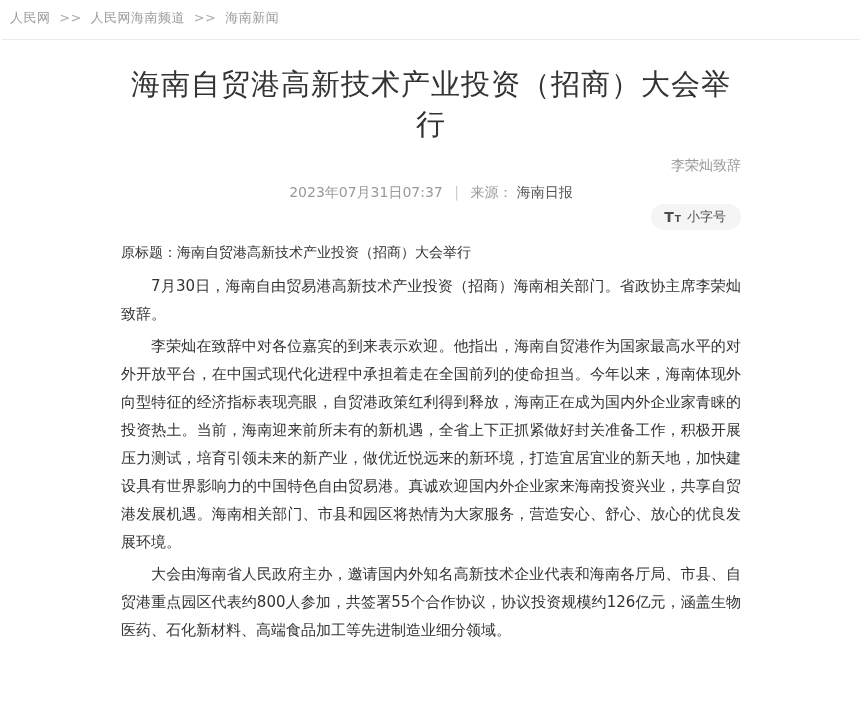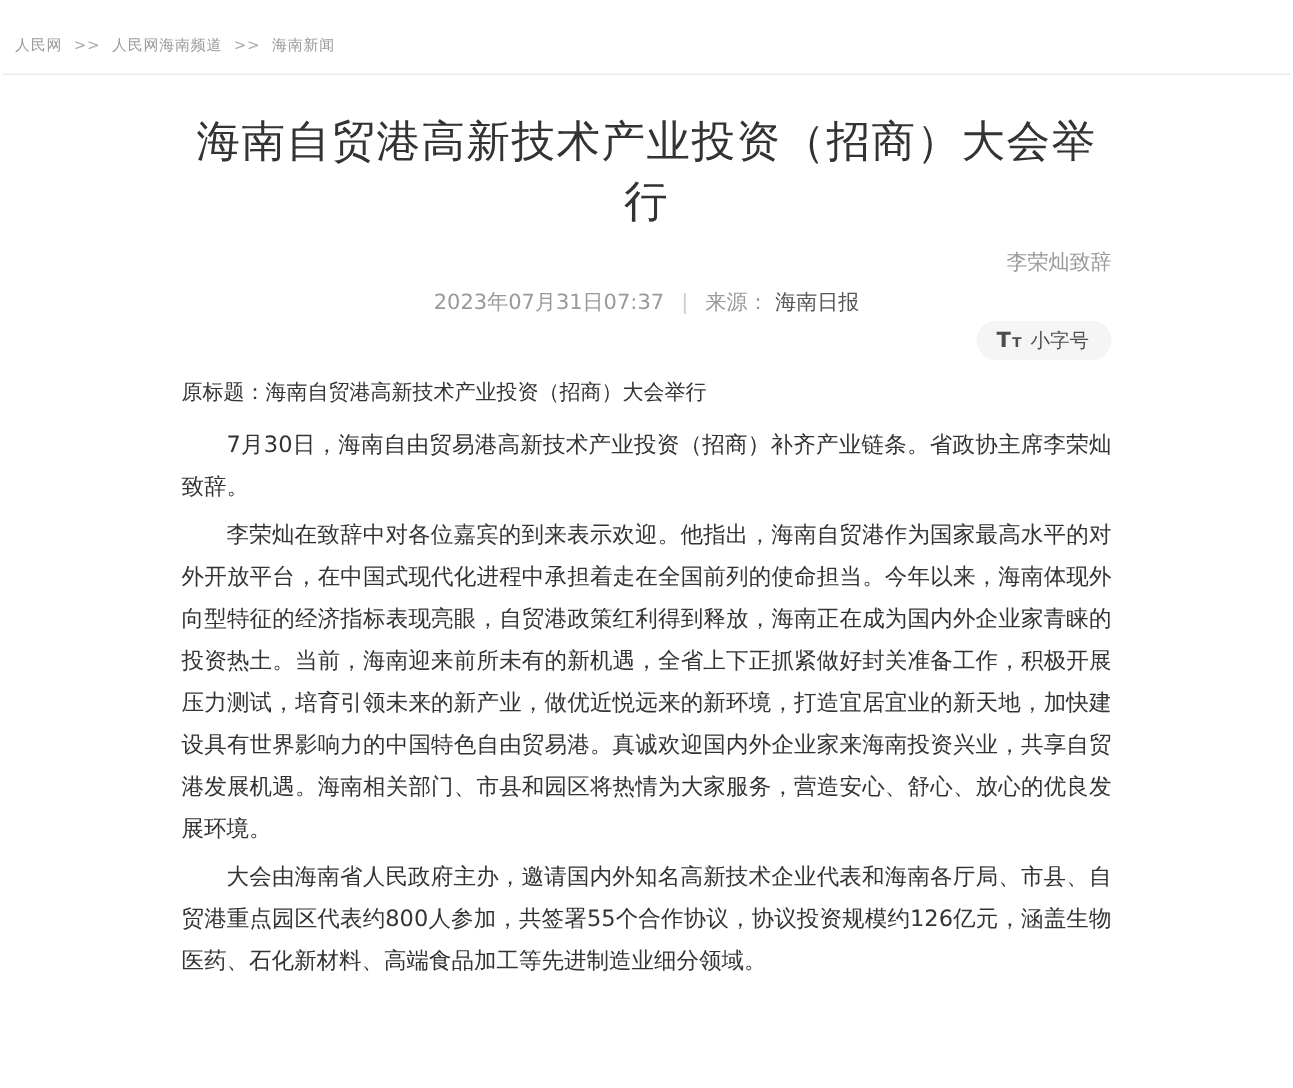--- a/index.html
+++ b/index.html
@@ -7,22 +7,22 @@
   body {
     width: 862px;
     height: 725px;
     background: #ffffff;
     font-family: "DejaVu Sans", "Liberation Sans", sans-serif;
     color: #333333;
     overflow: hidden;
   }
   
   .breadcrumb {
-    padding: 23px 0 0 10px;
-    font-size: 10px;
+    padding: 9px 0 0 10px;
+    font-size: 13px;
     color: #9a9a9a;
     letter-spacing: 0.5px;
   }
   .breadcrumb .crumb { cursor: pointer; }
   .breadcrumb .sep { margin: 0 4px; color: #aaaaaa; }
   .top-divider {
     border: none;
     border-top: 1px solid #ebebeb;
     margin: 12px 2px 0 2px;
   }
@@ -127,19 +127,19 @@
       <span class="ticon">
         <span class="t-big">T</span>
         <span class="t-small">T</span>
       </span>
       <span>小字号</span>
     </button>
   </div>
 
   <div class="content">
     <p class="original-title">原标题：海南自贸港高新技术产业投资（招商）大会举行</p>
-    <p class="para">7月30日，海南自由贸易港高新技术产业投资（招商）补齐产业链条。省政协主席李荣灿致辞。</p>
+    <p class="para">7月30日，海南自由贸易港高新技术产业投资（招商）海南相关部门。省政协主席李荣灿致辞。</p>
     <p class="para">李荣灿在致辞中对各位嘉宾的到来表示欢迎。他指出，海南自贸港作为国家最高水平的对外开放平台，在中国式现代化进程中承担着走在全国前列的使命担当。今年以来，海南体现外向型特征的经济指标表现亮眼，自贸港政策红利得到释放，海南正在成为国内外企业家青睐的投资热土。当前，海南迎来前所未有的新机遇，全省上下正抓紧做好封关准备工作，积极开展压力测试，培育引领未来的新产业，做优近悦远来的新环境，打造宜居宜业的新天地，加快建设具有世界影响力的中国特色自由贸易港。真诚欢迎国内外企业家来海南投资兴业，共享自贸港发展机遇。海南相关部门、市县和园区将热情为大家服务，营造安心、舒心、放心的优良发展环境。</p>
     <p class="para">大会由海南省人民政府主办，邀请国内外知名高新技术企业代表和海南各厅局、市县、自贸港重点园区代表约800人参加，共签署55个合作协议，协议投资规模约126亿元，涵盖生物医药、石化新材料、高端食品加工等先进制造业细分领域。</p>
 
   </div>
 
 </div>
 
 </body></html>

